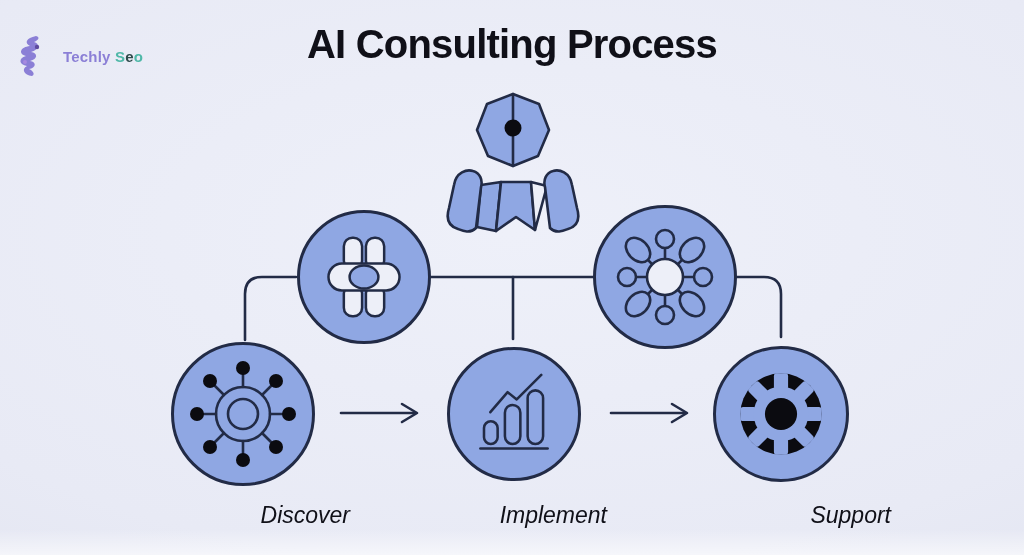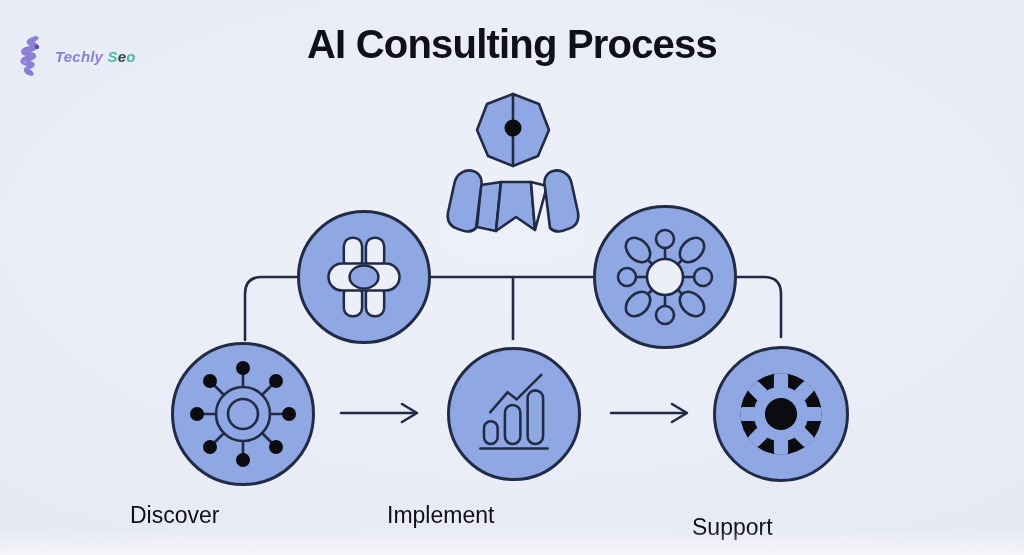--- a/index.html
+++ b/index.html
@@ -6,21 +6,21 @@
   body{
     width:1024px;height:555px;position:relative;overflow:hidden;
     font-family:"Liberation Sans", sans-serif;
     background: radial-gradient(130% 115% at 50% 42%, #EEF0F9 0%, var(--bg) 52%, #DCDFEC 100%);
   }
   body::after{
     content:"";position:absolute;left:0;right:0;bottom:0;height:26px;
     background:linear-gradient(to bottom, rgba(255,255,255,0), rgba(255,255,255,.6));
     pointer-events:none;
   }
-  .logo{position:absolute;left:16px;top:34px;display:flex;align-items:center;gap:9px;font-style:italic;}
+  .logo{position:absolute;left:16px;top:34px;display:flex;align-items:center;gap:17px;}
   .logo-text{font-size:15px;font-weight:700;letter-spacing:.2px;}
   .logo-first{color:var(--logo-purple);}
   .logo-s,.logo-o{color:var(--logo-teal);}
   .logo-e{color:var(--logo-dark-teal);}
   .title{
     position:absolute;left:0;top:22px;width:100%;text-align:center;
     font-size:40px;font-weight:700;color:var(--text);letter-spacing:-0.8px;
   }
   .lines-layer{position:absolute;left:0;top:0;width:1024px;height:555px;}
   .node{
@@ -28,26 +28,26 @@
     background:var(--accent);border:3px solid var(--stroke);
     box-sizing:border-box;display:flex;align-items:center;justify-content:center;
   }
   .node-strategy{left:297px;top:210px;width:134px;height:134px;}
   .node-network{left:593px;top:205px;width:144px;height:144px;}
   .node-discover{left:171px;top:342px;width:144px;height:144px;}
   .node-implement{left:447px;top:347px;width:134px;height:134px;}
   .node-support{left:713px;top:346px;width:136px;height:136px;}
   .person{position:absolute;left:443px;top:88px;}
   .step-label{
-    position:absolute;top:502px;width:220px;text-align:left;
-    font-size:23px;font-weight:500;color:var(--text);
+    position:absolute;top:502px;width:220px;text-align:right;
+    font-size:23px;font-weight:500;color:var(--text);font-style:italic;
   }
   .label-discover{left:130px;}
   .label-implement{left:387px;}
-  .label-support{left:692px;margin-top:12px;}
+  .label-support{left:671px;}
 </style>
 </head>
 <body>
 
 <svg class="lines-layer" viewBox="0 0 1024 555">
   <g stroke="var(--stroke)" stroke-width="2.6" fill="none" stroke-linecap="round" stroke-linejoin="round">
     <path d="M296,277 L262,277 Q245,277 245,294 L245,340"></path>
     <path d="M431,277 L595,277"></path>
     <path d="M513,277 L513,339"></path>
     <path d="M737,277 L764,277 Q781,277 781,294 L781,337"></path>

